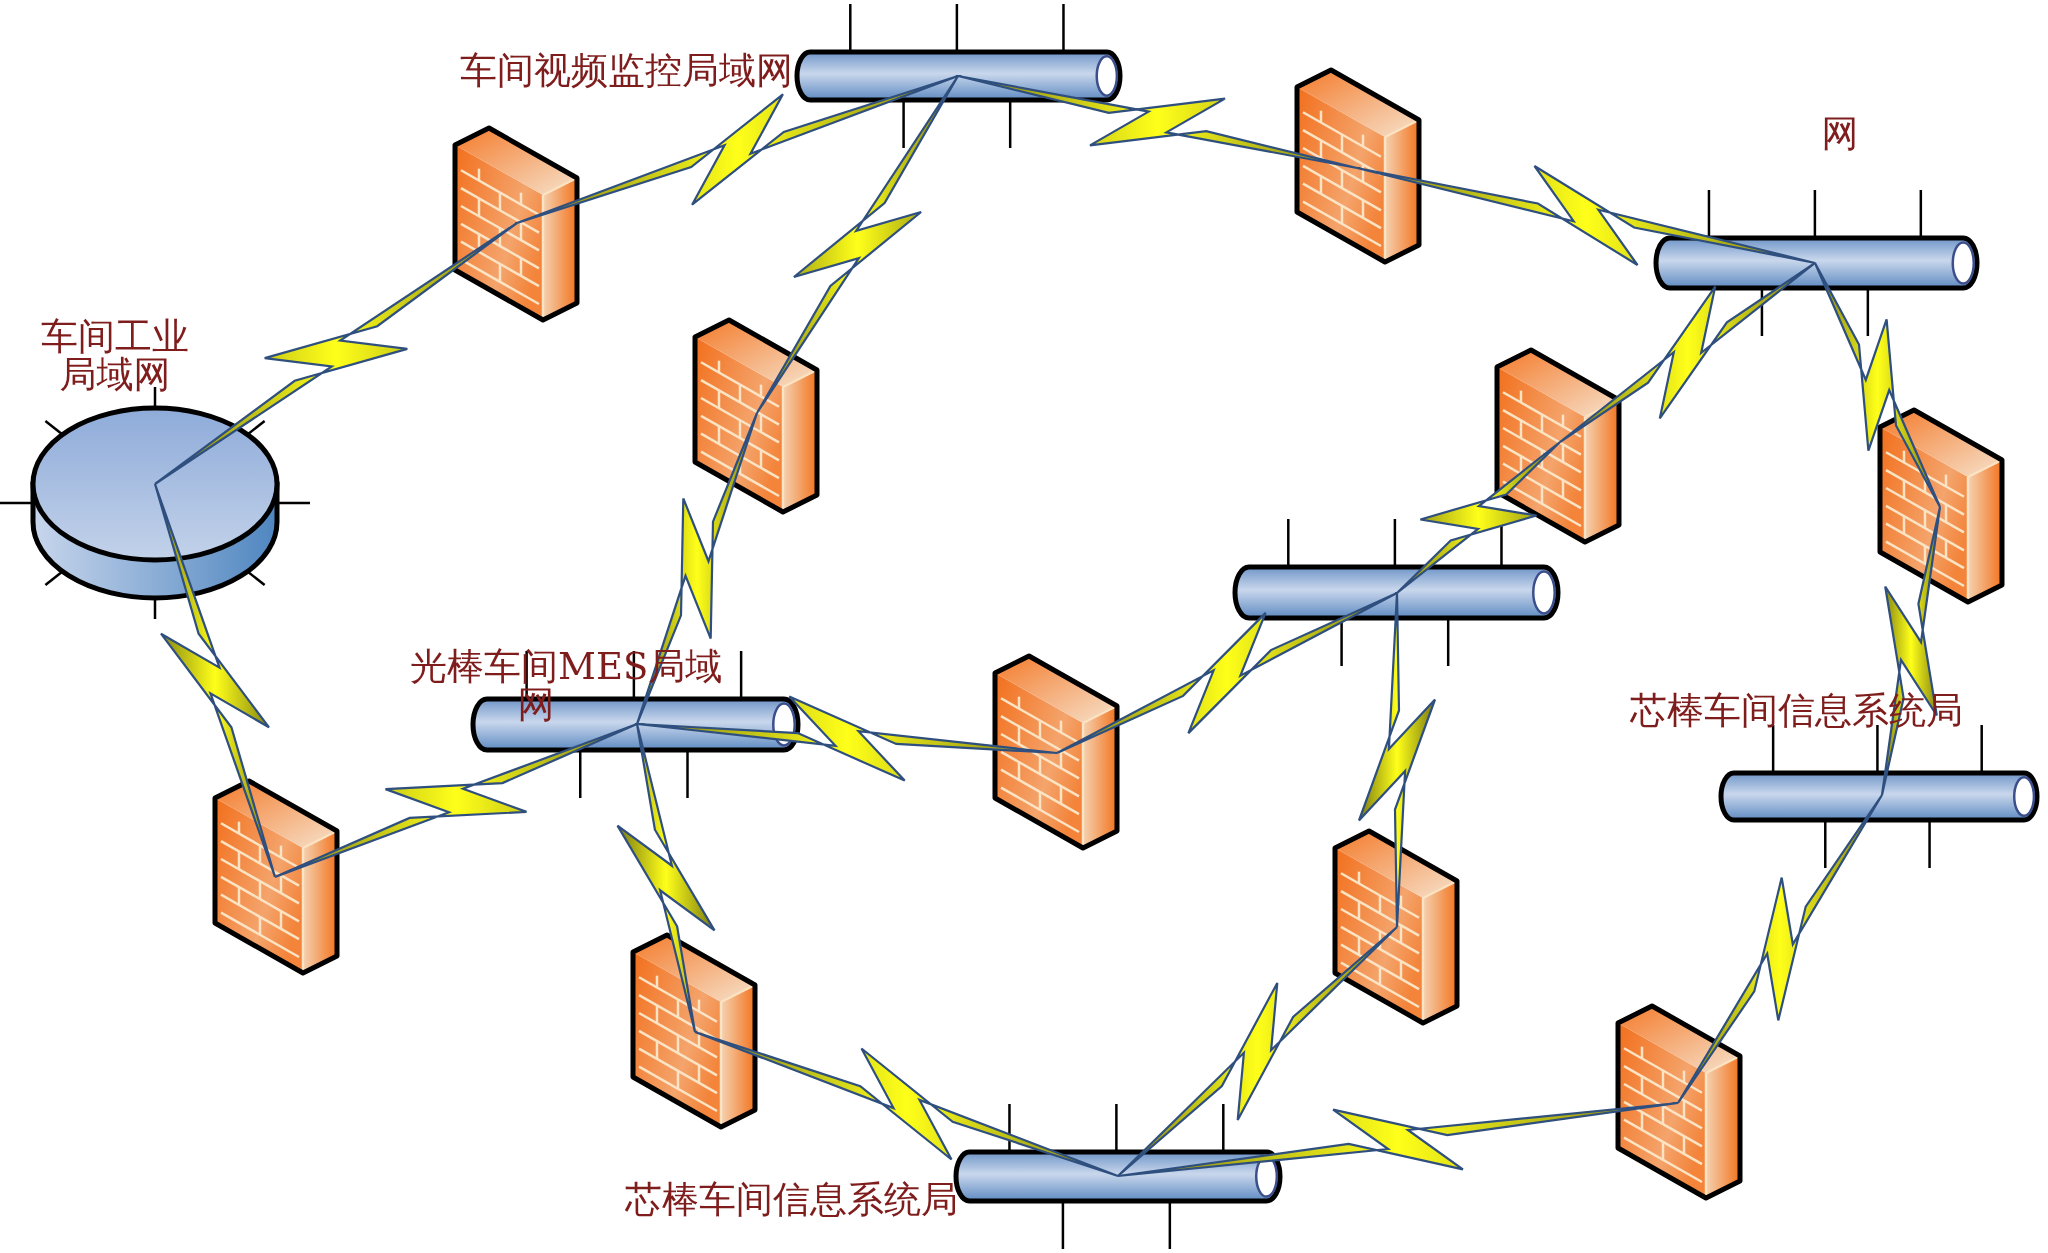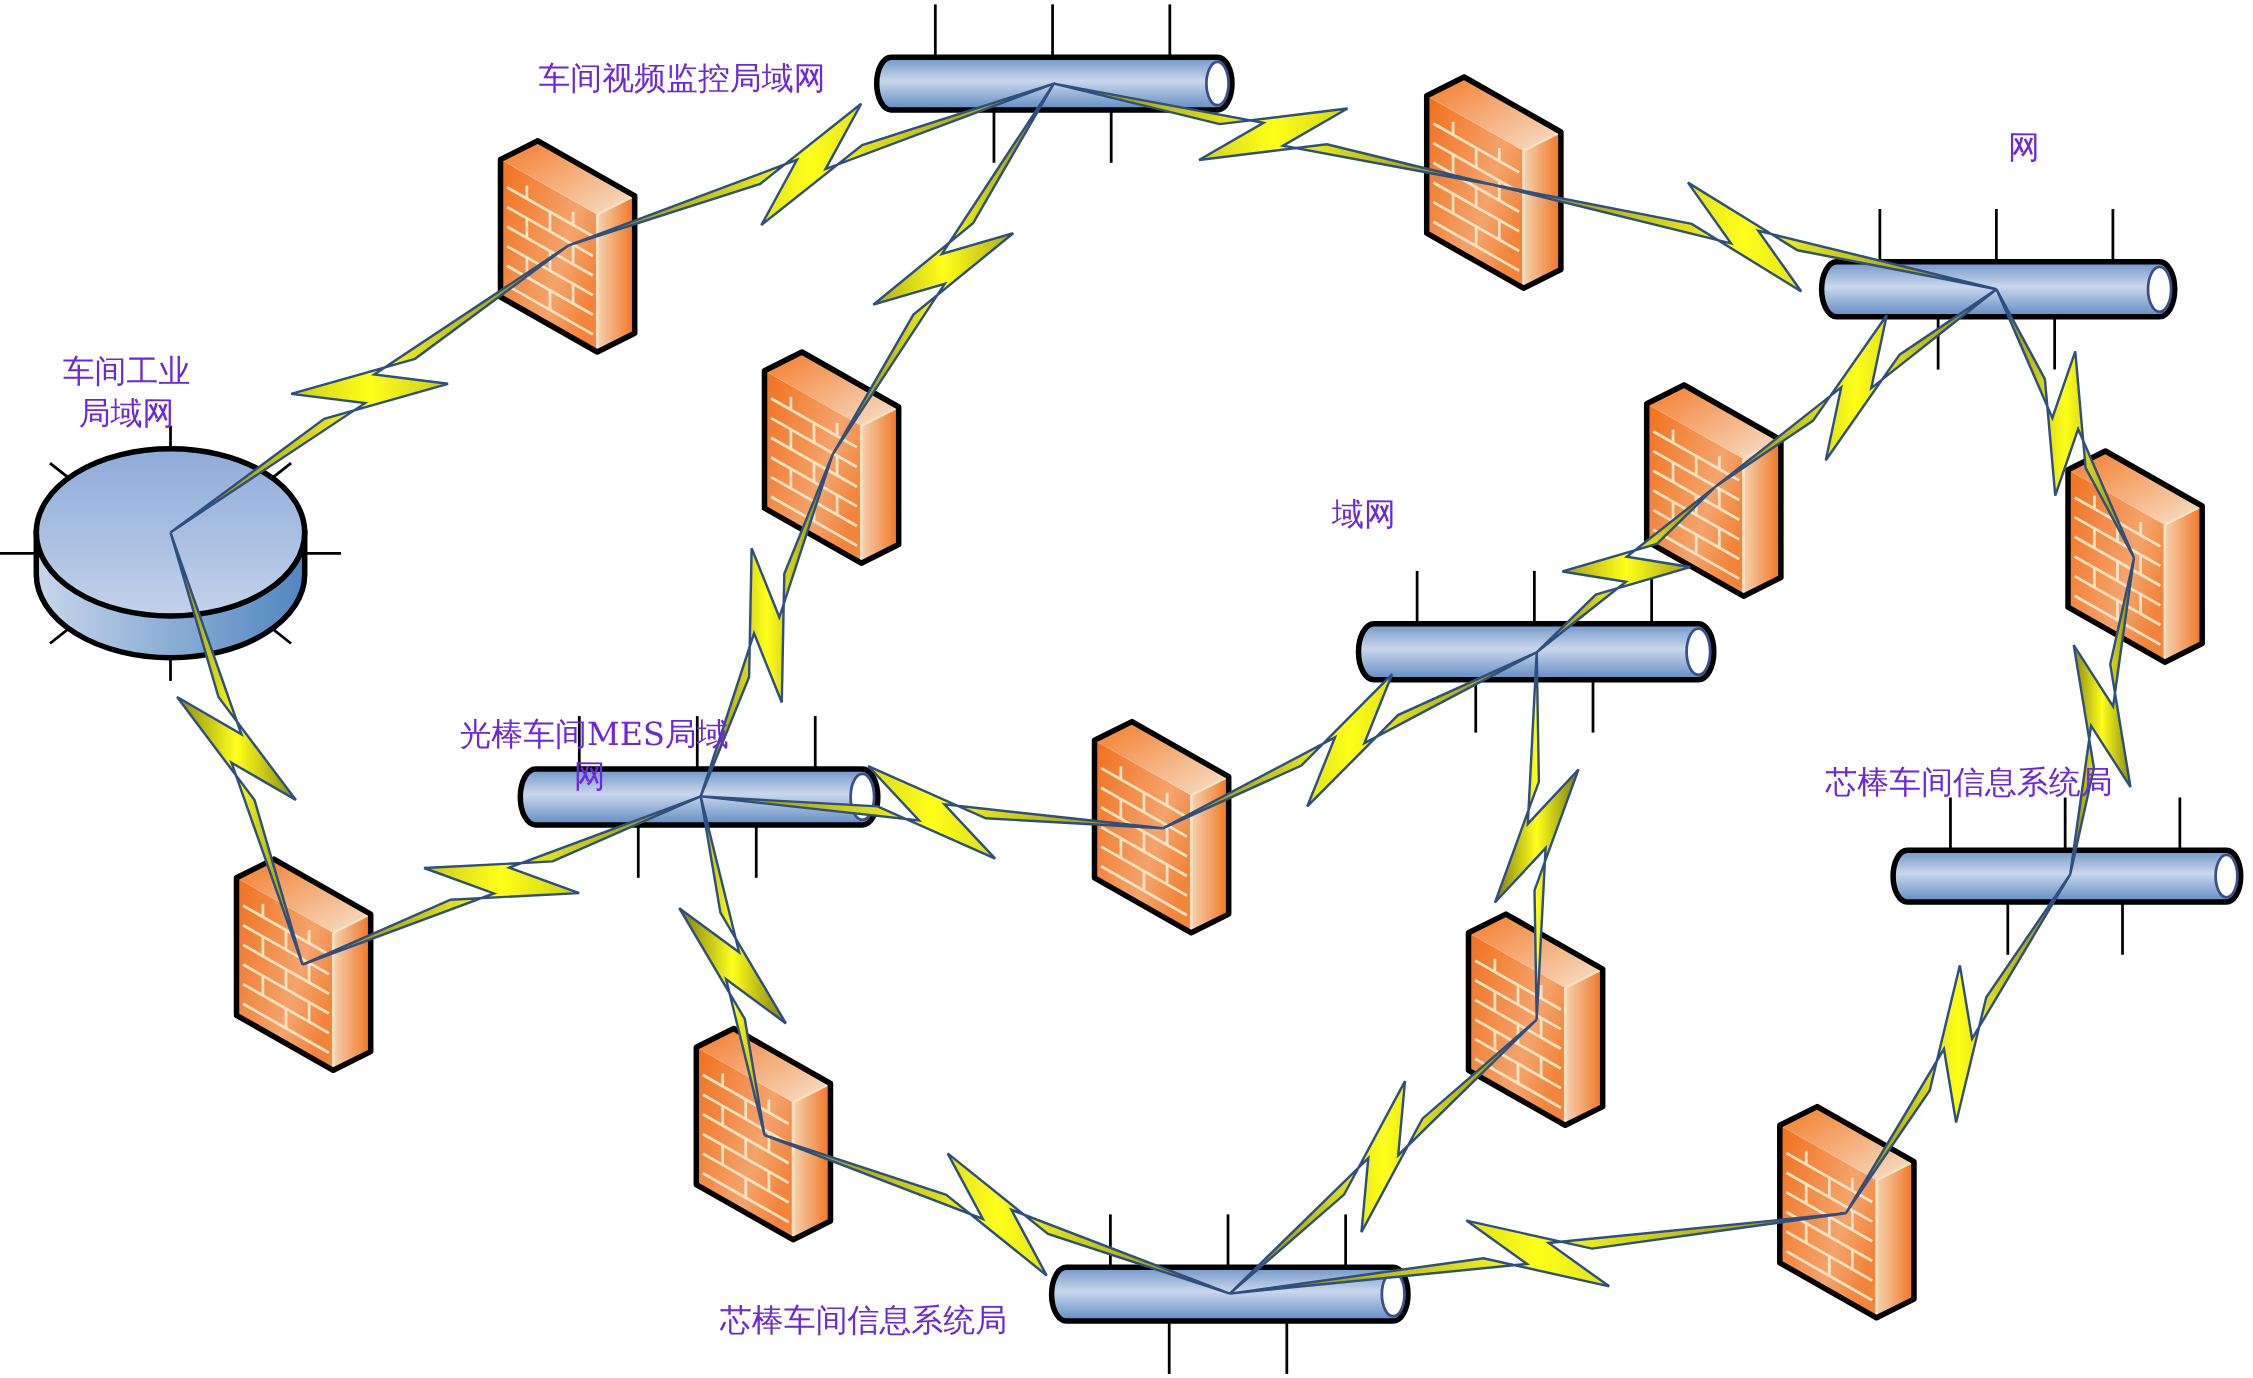--- a/index.html
+++ b/index.html
@@ -1,18 +1,18 @@
 <!DOCTYPE html>
 <html><head>
 <meta charset="utf-8">
 <style>
   html,body{margin:0;padding:0;background:#ffffff;}
   body{width:2048px;height:1253px;overflow:hidden;position:relative;font-family:"DejaVu Serif","Liberation Serif",serif;}
   #diagram{position:absolute;left:0;top:0;width:2048px;height:1253px;}
-  .label{position:absolute;font-family:"DejaVu Serif","Liberation Serif",serif;font-size:29px;color:#6d28d9;line-height:38px;text-align:center;white-space:nowrap;}
+  .label{position:absolute;font-family:"DejaVu Serif","Liberation Serif",serif;font-size:37px;color:#7f1d1d;line-height:38px;text-align:center;white-space:nowrap;}
   .label span{display:block;}
 </style>
 </head>
 <body>
 
 <svg id="diagram" width="2048" height="1253" viewBox="0 0 2048 1253" xmlns="http://www.w3.org/2000/svg">
   <defs>
     <linearGradient id="pipeGrad" x1="0" y1="0" x2="0" y2="1">
       <stop offset="0" stop-color="#6f95c8"></stop>
       <stop offset="0.45" stop-color="#c9d7ec"></stop>
@@ -396,21 +396,20 @@
   <span>车间工业</span>
   <span>局域网</span>
 </div>
 <div class="label" style="left:460px;top:52px;width:320px;">
   <span>车间视频监控局域网</span>
 </div>
 <div class="label" style="left:1670px;top:115px;width:340px;">
   <span>网</span>
 </div>
 <div class="label" style="left:1070px;top:448px;width:340px;">
-  <span>域网</span>
 </div>
 <div class="label" style="left:410px;top:630px;width:260px;margin-top:18px;">
   <span>光棒车间MES局域</span>
   <span style="margin-left:-8px;">网</span>
 </div>
 <div class="label" style="left:1630px;top:692px;width:320px;">
   <span>芯棒车间信息系统局</span>
 </div>
 <div class="label" style="left:625px;top:1181px;width:320px;">
   <span>芯棒车间信息系统局</span>

